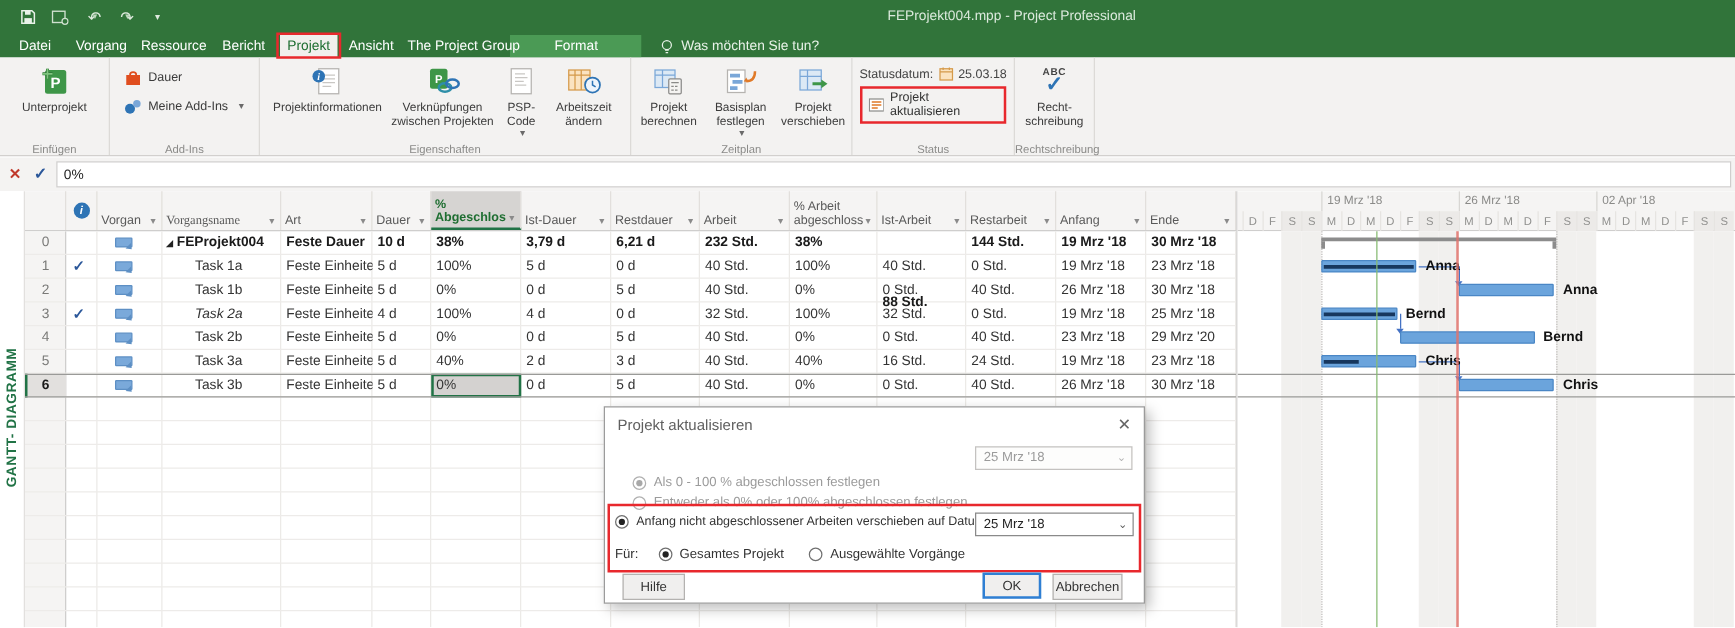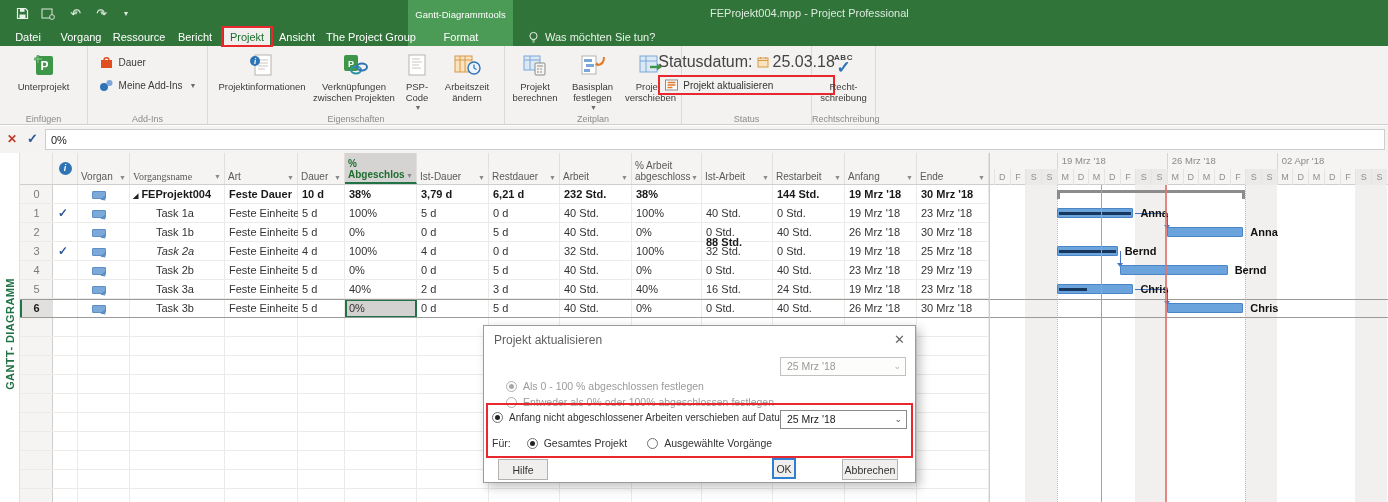--- a/index.html
+++ b/index.html
@@ -25,21 +25,21 @@
   .ribbon{position:absolute;left:0;top:46px;width:100%;height:79px;background:#f3f2f1;border-bottom:1px solid #d2d0ce;display:flex}
   .rgroup{position:relative;height:100%;border-right:1px solid #dcdad7;padding:3px 2px 13px 2px;display:flex;align-items:flex-start;justify-content:center}
   .rgroup-label{position:absolute;bottom:0;left:0;right:0;text-align:center;font-size:9px;color:#8a8a88}
   .bigbtn{display:flex;flex-direction:column;align-items:center;text-align:center;font-size:9.5px;color:#3b3b3b;line-height:1.15;padding:1px 2px;cursor:default}
   .bigbtn .ic{height:30px;display:flex;align-items:center;justify-content:center;margin-bottom:2px}
   .bigbtn .lbl{white-space:pre-line}
   .caret{font-size:7px;color:#6a6a6a;margin-left:2px}
   .smallstack{display:flex;flex-direction:column;gap:8px;padding-top:6px}
   .smallbtn{display:flex;align-items:center;gap:5px;font-size:10px;color:#3b3b3b;cursor:default}
   .status-group-inner{display:flex;flex-direction:column;gap:4px;padding:4px 6px}
-  .statusdatum{display:flex;align-items:center;gap:4px;font-size:16px;color:#444}
+  .statusdatum{display:flex;align-items:center;gap:4px;font-size:10px;color:#444}
   .updbtn{position:relative;display:flex;align-items:center;gap:5px;font-size:10px;color:#333;border:2px solid #e8282d;padding:2px 5px;background:#f3f2f1}
   .abc-ic{display:flex;flex-direction:column;align-items:center;line-height:.8}
   .abc-ic .abc{font-size:8px;font-weight:bold;color:#444;letter-spacing:.5px}
   .abc-ic .chk{font-size:17px;font-weight:bold;color:#2e74b5}
 
   
   .editbar{position:absolute;left:0;top:126px;width:100%;height:27px;background:#f4f3f2}
   .eb-x{position:absolute;left:7px;top:6px;color:#c0392b;font-weight:bold;font-size:12px}
   .eb-ok{position:absolute;left:27px;top:5px;color:#2b579a;font-weight:bold;font-size:13px}
   .editfield{position:absolute;left:45px;top:3px;width:1340px;height:21px;background:#fff;border:1px solid #cfcecd;font-family:"Liberation Sans",sans-serif;font-size:11px;padding:0 5px;color:#222}
@@ -130,21 +130,20 @@
       <span class="qi">
         <svg width="14" height="13" viewBox="0 0 14 13">
             <rect x="1" y="2" width="10" height="9" fill="none" stroke="#cfe0cf" stroke-width="1.1"></rect>
             <circle cx="11" cy="10" r="2.4" fill="#31743a" stroke="#cfe0cf" stroke-width="1"></circle>
           </svg>
       </span>
       <span class="qi">↶<span class="mini">▾</span></span>
       <span class="qi">↷<span class="mini">▾</span></span>
       <span class="qi" style="font-size:8px">▾</span>
     </div>
-    <div class="ctx-title">Gantt-Diagrammtools</div>
     <div class="win-title">FEProjekt004.mpp - Project Professional</div>
   </div>
 
   <div class="tabrow">
     <div class="ctx-tabzone"></div>
     <div class="tab" style="left:6px;width:44px">Datei</div>
     <div class="tab" style="left:56px;width:50px">Vorgang</div>
     <div class="tab" style="left:110px;width:58px">Ressource</div>
     <div class="tab" style="left:172px;width:46px">Bericht</div>
     <div class="tab active" style="left:224px;width:46px">Projekt</div>
@@ -492,21 +491,21 @@
         <div class="tcell" style="left: 205px; width: 73px; top: 76px;">Feste Einheite</div>
         <div class="tcell" style="left: 278px; width: 47px; top: 76px;">5 d</div>
         <div class="tcell" style="left: 325px; width: 72px; top: 76px;">0%</div>
         <div class="tcell" style="left: 397px; width: 72px; top: 76px;">0 d</div>
         <div class="tcell" style="left: 469px; width: 71px; top: 76px;">5 d</div>
         <div class="tcell" style="left: 540px; width: 72px; top: 76px;">40 Std.</div>
         <div class="tcell" style="left: 612px; width: 70px; top: 76px;">0%</div>
         <div class="tcell" style="left: 682px; width: 71px; top: 76px;">0 Std.</div>
         <div class="tcell" style="left: 753px; width: 72px; top: 76px;">40 Std.</div>
         <div class="tcell" style="left: 825px; width: 72px; top: 76px;">23 Mrz '18</div>
-        <div class="tcell" style="left: 897px; width: 72px; top: 76px;">29 Mrz '19</div>
+        <div class="tcell" style="left: 897px; width: 72px; top: 76px;">29 Mrz '20</div>
         <div class="tcell num" style="left: 0px; width: 33px; top: 95px;">5</div>
         <div class="tcell" style="left: 58px; width: 52px; top: 95px; padding-left: 14px;"><span class="mode-icon"></span></div>
         <div class="tcell" style="left: 110px; width: 95px; top: 95px; padding-left: 26px;"><span>Task 3a</span></div>
         <div class="tcell" style="left: 205px; width: 73px; top: 95px;">Feste Einheite</div>
         <div class="tcell" style="left: 278px; width: 47px; top: 95px;">5 d</div>
         <div class="tcell" style="left: 325px; width: 72px; top: 95px;">40%</div>
         <div class="tcell" style="left: 397px; width: 72px; top: 95px;">2 d</div>
         <div class="tcell" style="left: 469px; width: 71px; top: 95px;">3 d</div>
         <div class="tcell" style="left: 540px; width: 72px; top: 95px;">40 Std.</div>
         <div class="tcell" style="left: 612px; width: 70px; top: 95px;">40%</div>
@@ -643,21 +642,21 @@
       <span>Gesamtes Projekt</span>
       <span class="radio" style="margin-left:14px"></span>
       <span>Ausgewählte Vorgänge</span>
     </div>
 
     <div class="dlg-redbox"></div>
 
     <div class="dbtn" style="left:14px;top:133px;width:50px">
         <span>Hilfe</span>
       </div>
-    <div class="dbtn okf" style="left:288px;top:132px;width:24px">
+    <div class="dbtn okf" style="left:302px;top:132px;width:47px">
         <span>OK</span>
       </div>
     <div class="dbtn" style="left:358px;top:133px;width:56px">
         <span>Abbrechen</span>
       </div>
   </div>
 
   <div class="anno" style="left:683px;top:61px;width:126px;height:24px;border:none"></div>
 </div>
 

